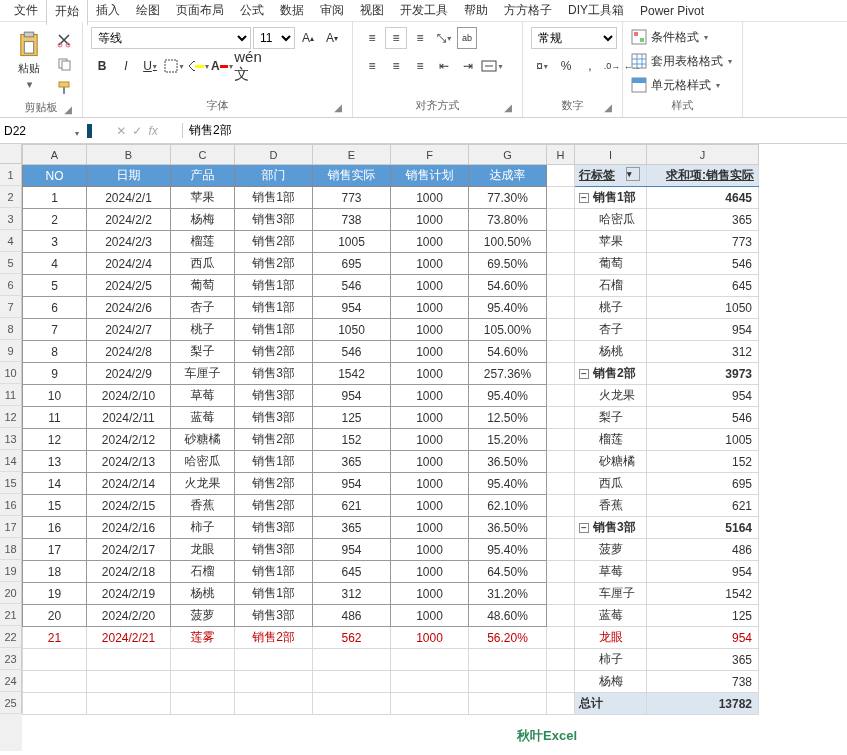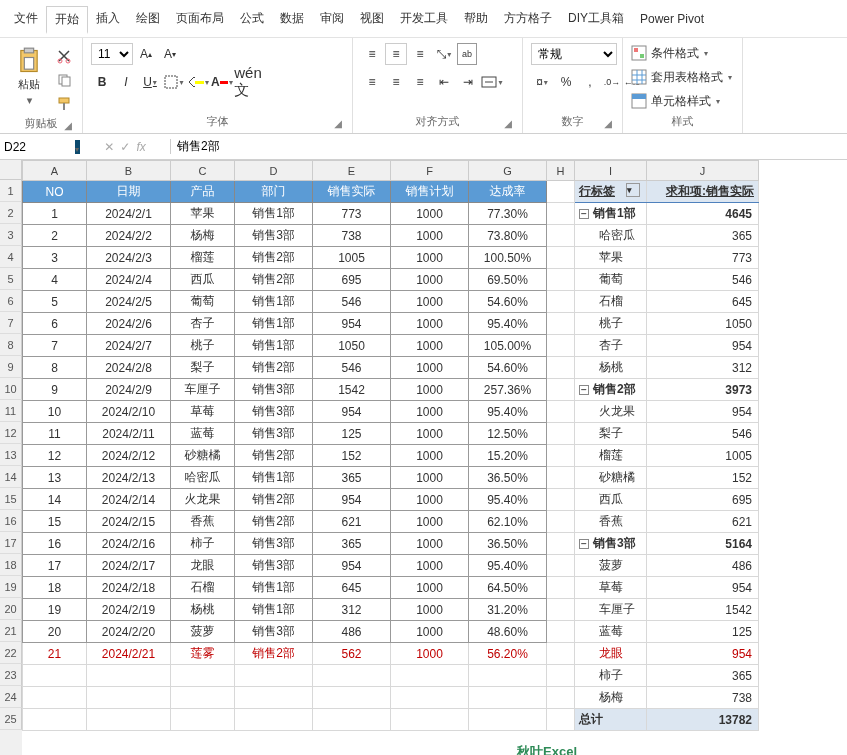--- a/index.html
+++ b/index.html
@@ -1,19 +1,19 @@
 <!DOCTYPE html>
 <html><head>
 <meta charset="utf-8">
 <style>
 * { box-sizing: border-box; margin: 0; padding: 0; font-family: "Microsoft YaHei", "SimSun", sans-serif; }
 body { background: #fff; width: 847px; height: 755px; overflow: hidden; font-size: 12px; color: #333; }
 
 
-.menubar { display: flex; align-items: center; height: 38px; background: #fff; padding: 0 6px; border-bottom: 1px solid #e3e3e3; }
+.menubar { display: flex; align-items: center; height: 22px; background: #fff; padding: 0 6px; border-bottom: 1px solid #e3e3e3; }
 .menubar .mitem { padding: 4px 8px; cursor: pointer; }
 .menubar .mitem.active { background: #fff; border: 1px solid #d0d0d0; border-bottom: 2px solid #fff; position: relative; top: 1px; }
 
 
 .ribbon { display: flex; height: 96px; background: #fff; border-bottom: 1px solid #d0d0d0; }
 .group { border-right: 1px solid #e0e0e0; display: flex; flex-direction: column; padding: 4px 8px 0 8px; position: relative; }
 .group-body { flex: 1; display: flex; align-items: flex-start; gap: 4px; }
 .group-label { text-align: center; font-size: 11px; color: #666; padding: 2px 0 4px 0; position: relative; }
 .group-label .launcher { position: absolute; right: 2px; bottom: 4px; font-size: 10px; color: #888; cursor: pointer; }
 .bigbtn { display: flex; flex-direction: column; align-items: center; justify-content: center; width: 42px; height: 70px; cursor: pointer; }
@@ -27,21 +27,21 @@
 .fontsize { width: 42px; }
 .icobtn { width: 22px; height: 22px; display: flex; align-items: center; justify-content: center; cursor: pointer; font-size: 12px; }
 .icobtn.small { width: 18px; }
 .underline { text-decoration: underline; }
 .dd { font-size: 8px; color: #666; margin-left: 1px; }
 .stylebtn { display: flex; align-items: center; gap: 4px; height: 22px; cursor: pointer; font-size: 12px; white-space: nowrap; }
 .stylebtn svg { width: 16px; height: 16px; }
 
 
 .fbar { display: flex; align-items: center; height: 26px; border-bottom: 1px solid #d0d0d0; }
-.namebox { width: 80px; border-right: 5px solid #0c4a6e; padding: 0 4px; display: flex; align-items: flex-end; }
+.namebox { width: 92px; border-right: 5px solid #0c4a6e; padding: 0 4px; display: flex; align-items: flex-end; }
 .namebox input { border: none; width: 70px; font-size: 12px; outline: none; }
 .fbar .fx { width: 90px; display: flex; align-items: center; justify-content: center; gap: 6px; color: #aaa; font-style: italic; }
 .fbar .fx .s { font-style: normal; }
 .fbar .celledit { flex: 1; padding: 0 6px; font-size: 12px; border-left: 1px solid #ccc; }
 .fbar .celledit input { border: none; width: 100%; font-size: 12px; outline: none; }
 
 
 .sheet { display: flex; height: calc(755px - 26px - 96px - 26px); }
 .rowhdrs { width: 22px; background: #f0f0f0; }
 .rowhdrs .corner { height: 20px; border-bottom: 1px solid #ccc; border-right: 1px solid #ccc; background: #f0f0f0; }
@@ -121,20 +121,21 @@
             </svg>
           </div>
       </div>
     </div>
     <div class="group-label"><span>剪贴板</span><span class="launcher">◢</span></div>
   </div>
 
   <div class="group" style="width:270px">
     <div class="group-body" style="flex-direction:column;gap:4px;width:100%">
       <div class="row">
+        <select class="sel fontname"><option>等线</option></select>
         <select class="sel fontsize"><option>11</option></select>
         <div class="icobtn">A<sup style="font-size:8px">▴</sup></div>
         <div class="icobtn">A<sup style="font-size:8px">▾</sup></div>
       </div>
       <div class="row">
         <div class="icobtn" style="font-weight:bold">B</div>
         <div class="icobtn" style="font-style:italic">I</div>
         <div class="icobtn underline">
             <span>U</span>
             <span class="dd">▾</span>

